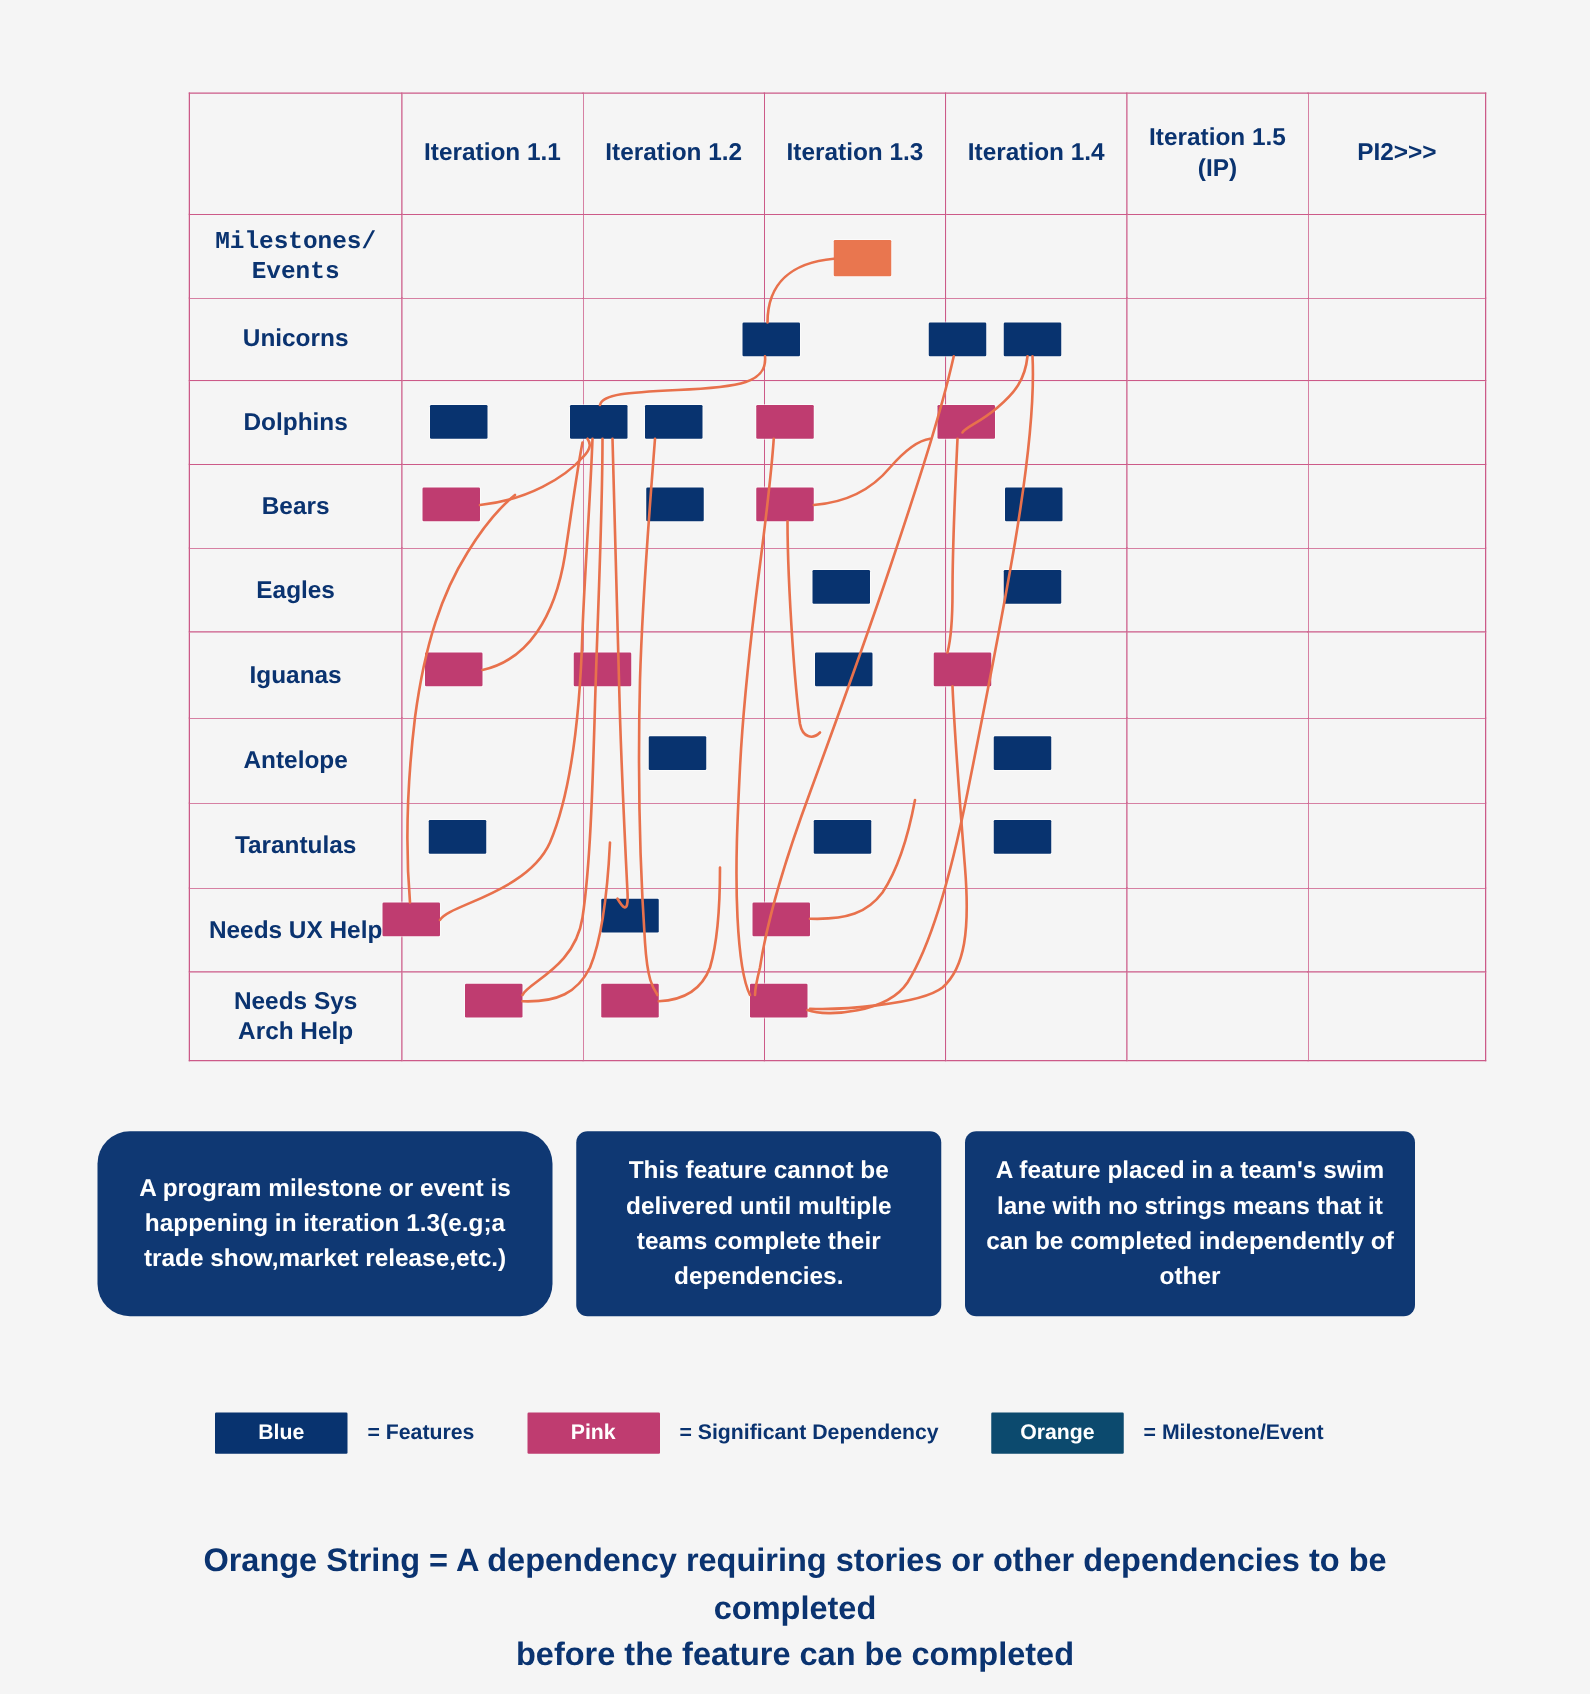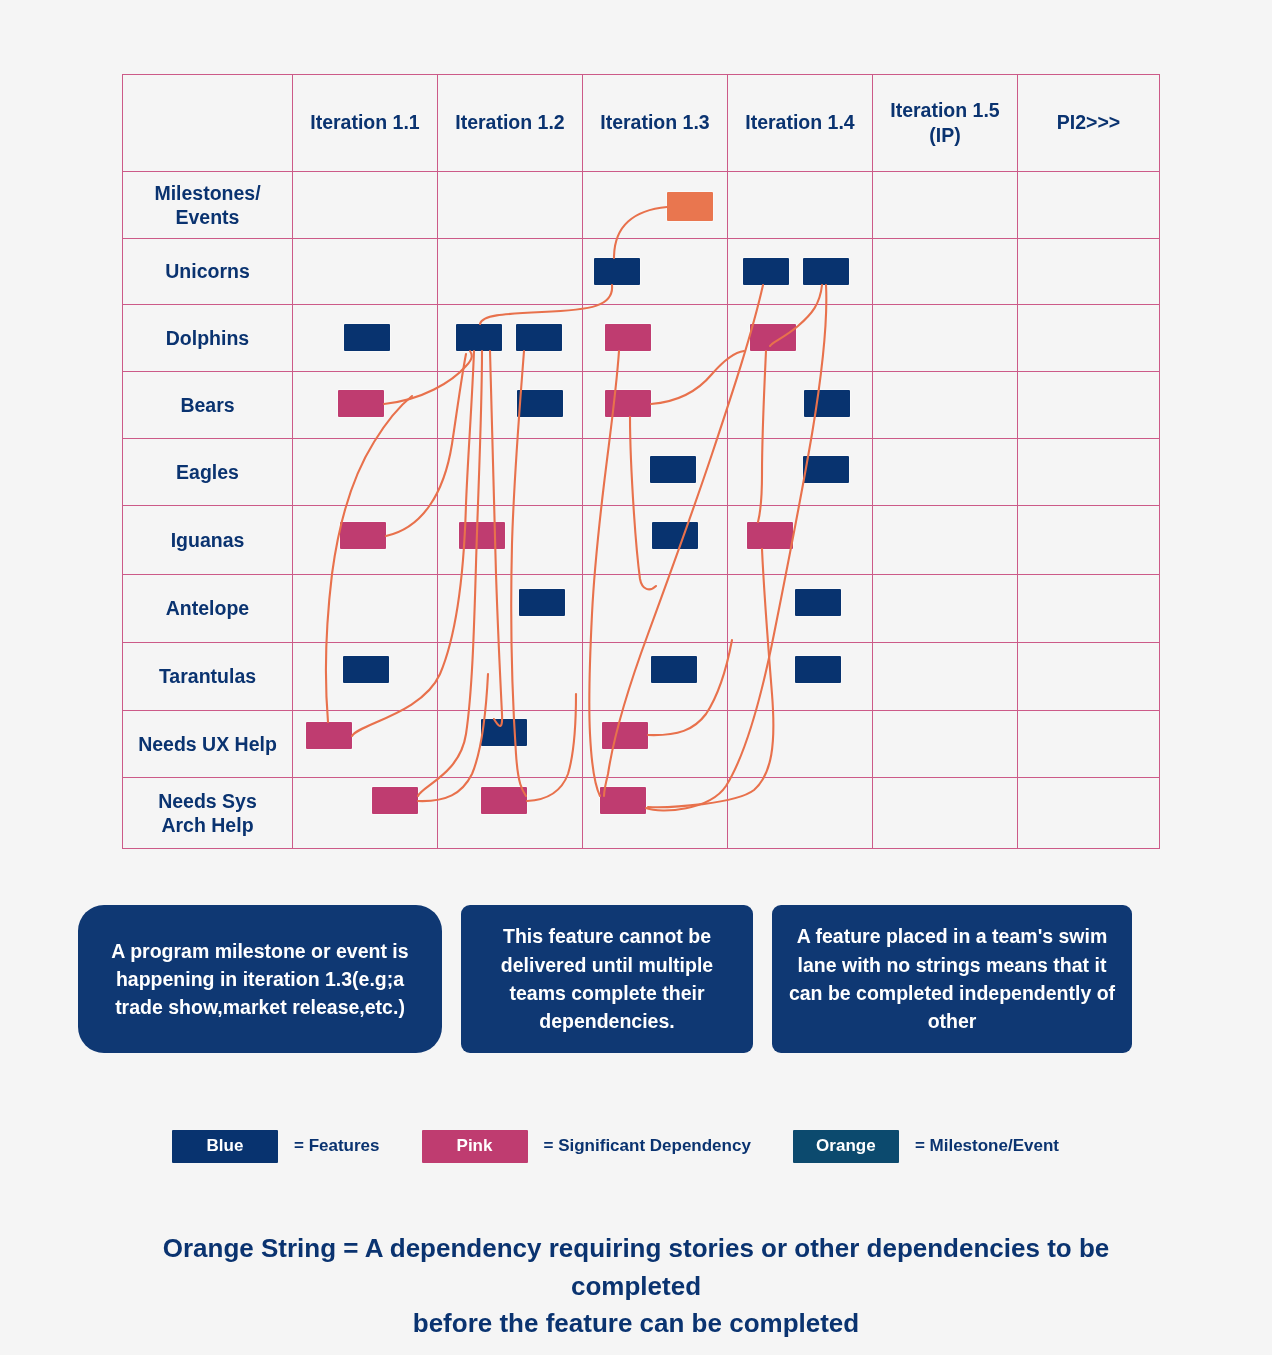--- a/index.html
+++ b/index.html
@@ -25,20 +25,21 @@
     height: 764px;
   }
 
   table.board {
     border-collapse: collapse;
     table-layout: fixed;
     width: 1030px;
     height: 764px;
     position: relative;
     z-index: 1;
+    margin-left: 29px;
   }
   table.board td, table.board th {
     border: 1.6px solid #cc5a88;
     padding: 0;
     background: #f5f5f5;
     position: relative;
     vertical-align: middle;
   }
   th.col-head {
     font-size: 19.5px;
@@ -168,21 +169,21 @@
         <th class="col-head" style="width:144px;"><span>Iteration 1.4</span></th>
         <th class="col-head" style="width:144px;">
           <span>Iteration 1.5</span><br>
           <span>(IP)</span>
         </th>
         <th class="col-head" style="width:141px;"><span>PI2&gt;&gt;&gt;</span></th>
       </tr>
     </thead>
     <tbody>
       <tr>
-        <td class="row-head" style="height:66px;">
+        <td class="row-head" style="height:66px;font-family:Liberation Mono, monospace;">
           <span>Milestones/</span><br>
           <span>Events</span>
         </td>
         <td class="lane-cell"></td>
         <td class="lane-cell"></td>
         <td class="lane-cell"></td>
         <td class="lane-cell"></td>
         <td class="lane-cell"></td>
         <td class="lane-cell"></td>
       </tr>

